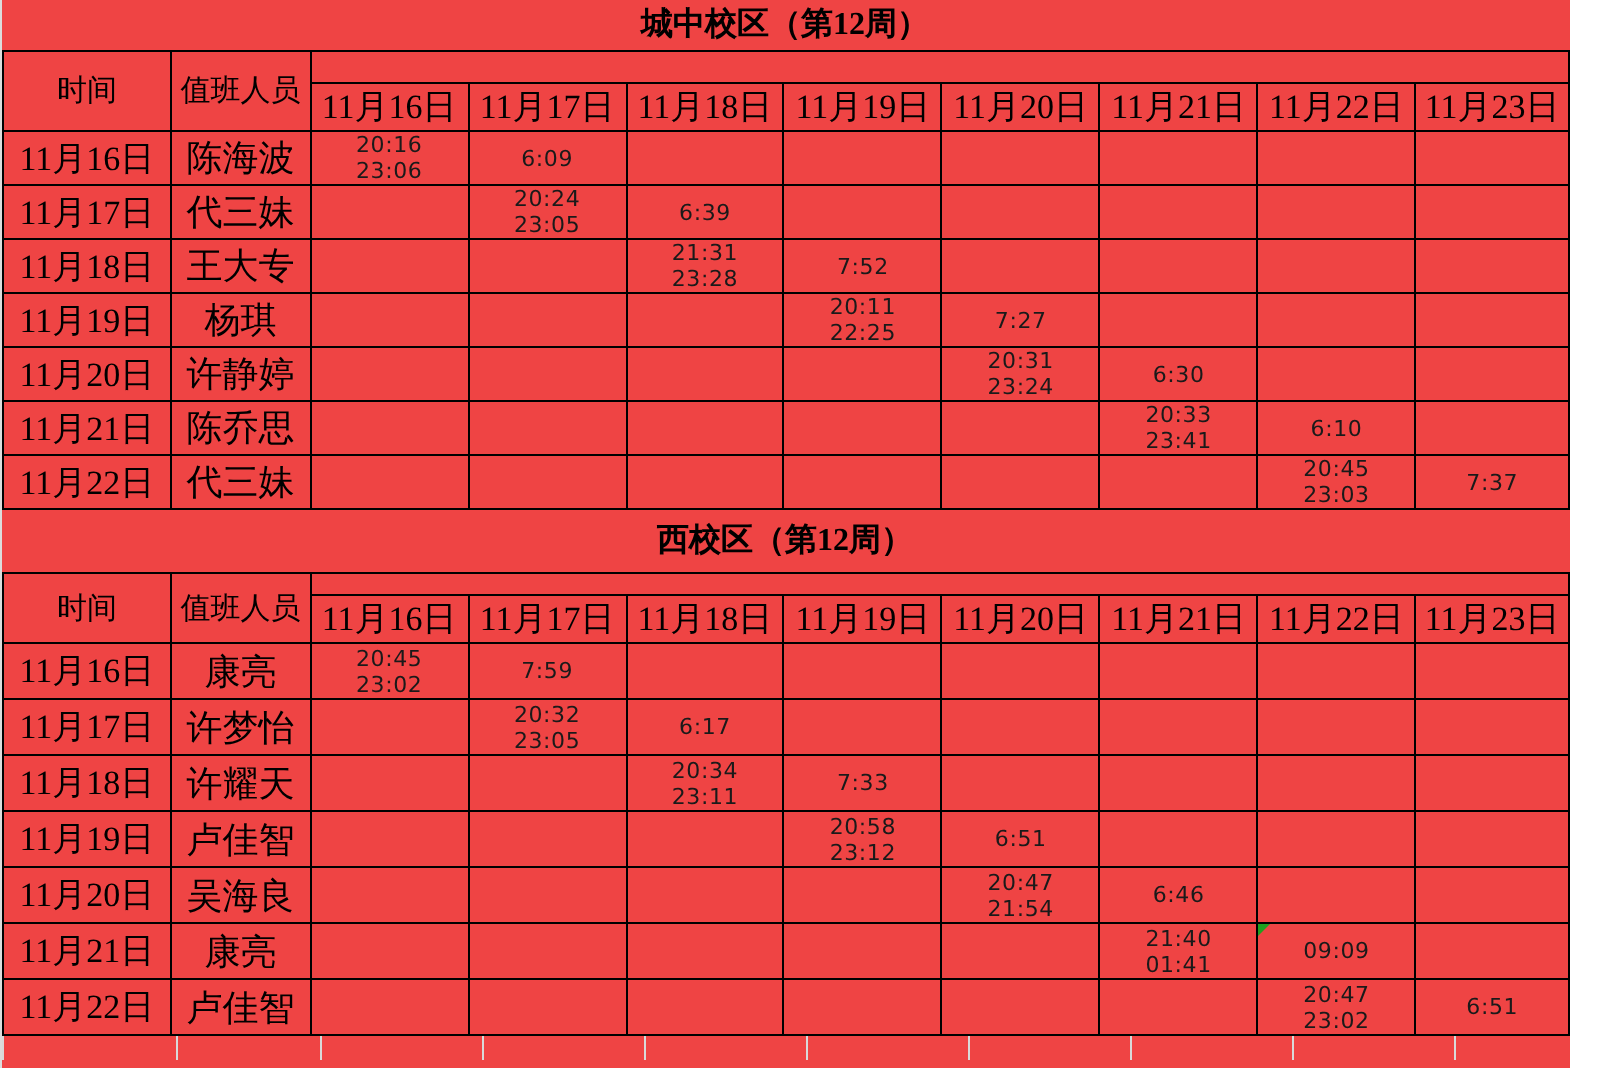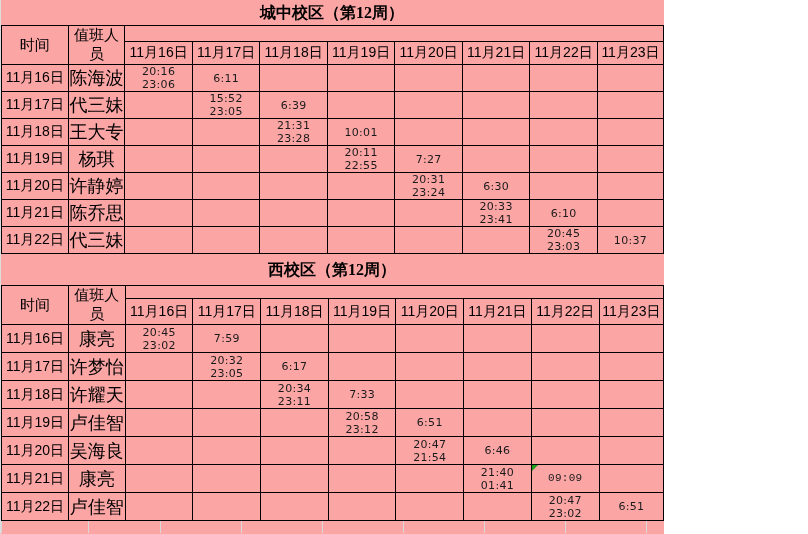--- a/index.html
+++ b/index.html
@@ -1,20 +1,20 @@
 <!DOCTYPE html>
 <html><head>
 <meta charset="utf-8">
 <style>
   html, body { margin: 0; padding: 0; background: #ffffff; }
   .canvas {
     position: relative;
-    width: 664px;
+    width: 785px;
     height: 534px;
-    background: #fca5a5;
+    background: #ef4444;
     overflow: hidden;
     font-family: "Liberation Sans", sans-serif;
     color: #000;
   }
   .edge-line {
     position: absolute;
     left: 0; top: 0;
     width: 1px; height: 100%;
     background: #dcdcdc;
   }
@@ -44,33 +44,33 @@
   }
   .corner-th { font-size: 15px; }
   .t1 tr.hdr-top { height: 16px; }
   .t1 tr.hdr-dates { height: 22px; }
   .t1 tbody tr { height: 27px; }
   .t2 tr.hdr-top { height: 11px; }
   .t2 tr.hdr-dates { height: 22px; }
   .t2 tbody tr { height: 28px; }
 
   .date-th, .row-date {
-    font-family: Liberation Sans, sans-serif;
-    font-size: 14px;
+    font-family: Liberation Serif, serif;
+    font-size: 17px;
   }
   .row-name { font-size: 18px; }
   .time-cell {
     font-size: 11px;
     line-height: 13px;
     color: #1a1a1a;
     white-space: pre-line;
     letter-spacing: 0.3px;
     font-family: "DejaVu Sans", sans-serif;
   }
-  td.has-marker { position: relative; font-family: Liberation Mono, monospace; }
+  td.has-marker { position: relative; }
   .corner-marker {
     position: absolute;
     top: 0; left: 0;
     width: 0; height: 0;
     border-top: 6px solid #1fa01f;
     border-right: 6px solid transparent;
   }
   .bottom-strip { position: relative; height: 12px; }
   .bottom-strip .vline {
     position: absolute;
@@ -115,62 +115,62 @@
           <th class="date-th">11月22日</th>
           <th class="date-th">11月23日</th>
         </tr>
       </thead>
       <tbody>
         <tr>
           <td class="row-date">11月16日</td>
           <td class="row-name">陈海波</td>
           <td class="time-cell">20:16
 23:06</td>
-          <td class="time-cell">6:11</td>
+          <td class="time-cell">6:09</td>
           <td class="time-cell"></td>
           <td class="time-cell"></td>
           <td class="time-cell"></td>
           <td class="time-cell"></td>
           <td class="time-cell"></td>
           <td class="time-cell"></td>
         </tr>
         <tr>
           <td class="row-date">11月17日</td>
           <td class="row-name">代三妹</td>
           <td class="time-cell"></td>
-          <td class="time-cell">15:52
+          <td class="time-cell">20:24
 23:05</td>
           <td class="time-cell">6:39</td>
           <td class="time-cell"></td>
           <td class="time-cell"></td>
           <td class="time-cell"></td>
           <td class="time-cell"></td>
           <td class="time-cell"></td>
         </tr>
         <tr>
           <td class="row-date">11月18日</td>
           <td class="row-name">王大专</td>
           <td class="time-cell"></td>
           <td class="time-cell"></td>
           <td class="time-cell">21:31
 23:28</td>
-          <td class="time-cell">10:01</td>
+          <td class="time-cell">7:52</td>
           <td class="time-cell"></td>
           <td class="time-cell"></td>
           <td class="time-cell"></td>
           <td class="time-cell"></td>
         </tr>
         <tr>
           <td class="row-date">11月19日</td>
           <td class="row-name">杨琪</td>
           <td class="time-cell"></td>
           <td class="time-cell"></td>
           <td class="time-cell"></td>
           <td class="time-cell">20:11
-22:55</td>
+22:25</td>
           <td class="time-cell">7:27</td>
           <td class="time-cell"></td>
           <td class="time-cell"></td>
           <td class="time-cell"></td>
         </tr>
         <tr>
           <td class="row-date">11月20日</td>
           <td class="row-name">许静婷</td>
           <td class="time-cell"></td>
           <td class="time-cell"></td>
@@ -199,21 +199,21 @@
           <td class="row-date">11月22日</td>
           <td class="row-name">代三妹</td>
           <td class="time-cell"></td>
           <td class="time-cell"></td>
           <td class="time-cell"></td>
           <td class="time-cell"></td>
           <td class="time-cell"></td>
           <td class="time-cell"></td>
           <td class="time-cell">20:45
 23:03</td>
-          <td class="time-cell">10:37</td>
+          <td class="time-cell">7:37</td>
         </tr>
       </tbody>
     </table>
 
   <div class="tbl-title t2-title">西校区（第12周）</div>
 
   <table class="schedule t2">
       <colgroup>
         <col style="width: 87px;">
         <col style="width: 72px;">

